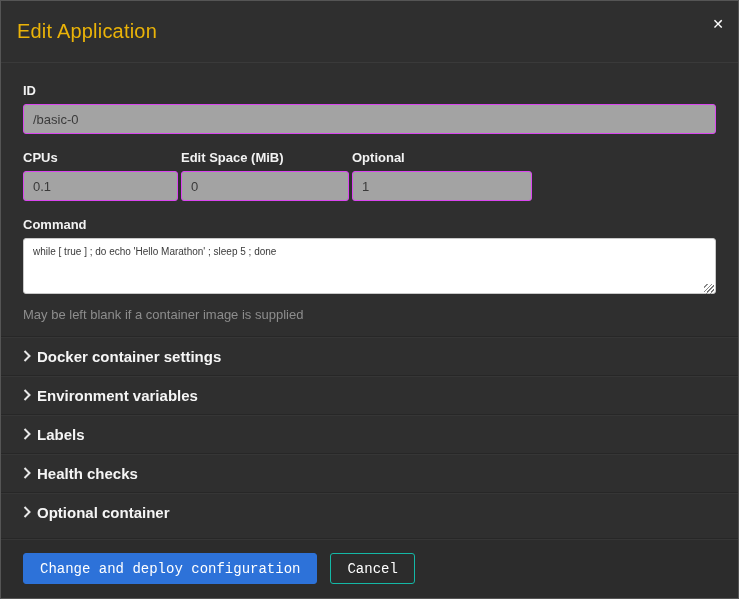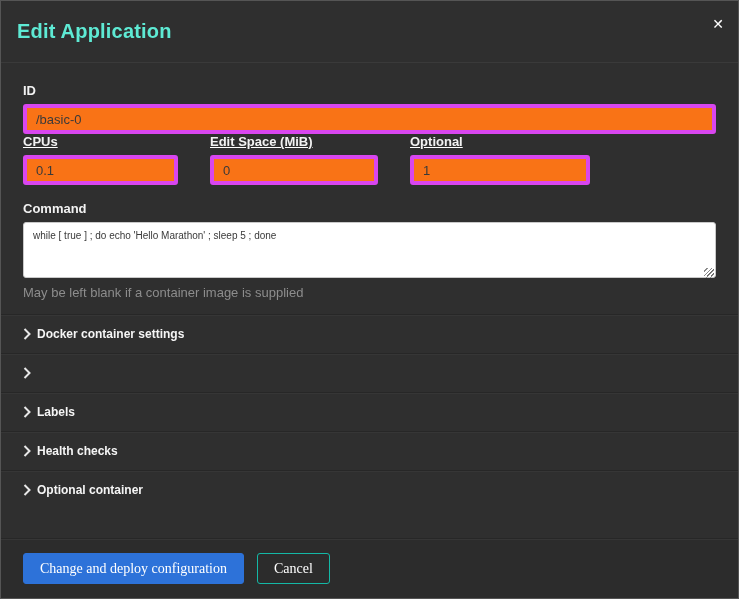--- a/index.html
+++ b/index.html
@@ -16,86 +16,85 @@
     overflow: hidden;
     color: #ffffff;
   }
   .modal-header {
     height: 62px; flex: 0 0 62px;
     display: flex; align-items: center;
     padding: 0 16px;
     border-bottom: 1px solid #3a3a3a;
     position: relative;
   }
-  .modal-title { font-size: 20px; font-weight: 700; color: #5eead4; letter-spacing: 0.2px; }
+  .modal-title { font-size: 20px; font-weight: 400; color: #eab308; letter-spacing: 0.2px; }
   .close-btn {
     position: absolute; top: 16px; right: 14px;
     background: none; border: none; color: #ffffff;
     font-size: 14px; line-height: 1; cursor: pointer;
     font-family: inherit;
   }
   .modal-body { padding: 20px 22px 14px; }
   .field-label {
     display: block; font-size: 13px; font-weight: 700;
     color: #f2f2f2; margin-bottom: 6px;
   }
   .text-input {
     width: 100%; height: 30px;
-    background: #f97316; color: #3a3a3a;
-    border: 4px solid #d946ef; border-radius: 3px;
+    background: #a3a3a3; color: #3a3a3a;
+    border: 1px solid #d946ef; border-radius: 3px;
     padding: 0 9px; font-size: 13px;
     font-family: "Liberation Sans", "DejaVu Sans", sans-serif;
     outline: none;
   }
   .field-row {
     display: grid;
     grid-template-columns: 155px 168px 180px 1fr;
-    column-gap: 32px;
-    margin-top: 0;
-    text-decoration: underline;
+    column-gap: 3px;
+    margin-top: 16px;
   }
   .command-field { margin-top: 16px; }
   .textarea-wrap { position: relative; }
   .command-textarea {
     width: 100%; height: 56px;
     background: #ffffff; color: #3a3a3a;
     border: 1px solid #c9c9c9; border-radius: 3px;
     padding: 7px 9px; font-size: 10px;
     font-family: "Liberation Sans", "DejaVu Sans", sans-serif;
     resize: vertical; outline: none;
   }
   .textarea-wrap::after {
     content: ""; position: absolute; right: 2px; bottom: 4px;
     width: 10px; height: 10px; pointer-events: none;
     background: repeating-linear-gradient(135deg, transparent 0 2px, #8a8a8a 2px 3px);
   }
-  .help-text { margin-top: 3px; font-size: 13px; color: #8d8d8d; }
+  .help-text { margin-top: 9px; font-size: 13px; color: #8d8d8d; }
   .sections { display: block; }
   .section-row {
     height: 39px;
     display: flex; align-items: center;
     padding: 0 22px;
     border-top: 1px solid #272727;
     box-shadow: inset 0 1px 0 #363636;
     cursor: pointer;
   }
   .chevron { display: inline-flex; width: 14px; align-items: center; }
-  .section-label { font-size: 12px; font-weight: 700; color: #f5f5f5; }
+  .section-label { font-size: 15px; font-weight: 700; color: #f5f5f5; }
   .modal-footer {
     margin-top: auto;
     border-top: 1px solid #272727;
     box-shadow: inset 0 1px 0 #363636;
     padding: 14px 22px;
     display: flex; align-items: center; gap: 13px;
     background: #2c2c2c;
   }
   .btn {
     height: 31px; border-radius: 3px; font-size: 14px;
     padding: 0 16px; cursor: pointer;
-    font-family: Liberation Serif, serif;
+    font-family: Liberation Mono, monospace;
   }
   .btn-primary {
     background: #2d72d9; border: 1px solid #2d72d9; color: #ffffff;
   }
   .btn-cancel {
     background: transparent; border: 1px solid #14b8a6; color: #ffffff;
   }
 </style>
 </head>
 <body>
@@ -149,20 +148,21 @@
       </span>
       <span class="section-label">Docker container settings</span>
     </div>
 
     <div class="section-row">
       <span class="chevron">
         <svg width="8" height="12" viewBox="0 0 8 12">
             <path d="M1.5 1l5 5-5 5" stroke="#e8e8e8" stroke-width="2" fill="none"></path>
           </svg>
       </span>
+      <span class="section-label">Environment variables</span>
     </div>
 
     <div class="section-row">
       <span class="chevron">
         <svg width="8" height="12" viewBox="0 0 8 12">
             <path d="M1.5 1l5 5-5 5" stroke="#e8e8e8" stroke-width="2" fill="none"></path>
           </svg>
       </span>
       <span class="section-label">Labels</span>
     </div>

